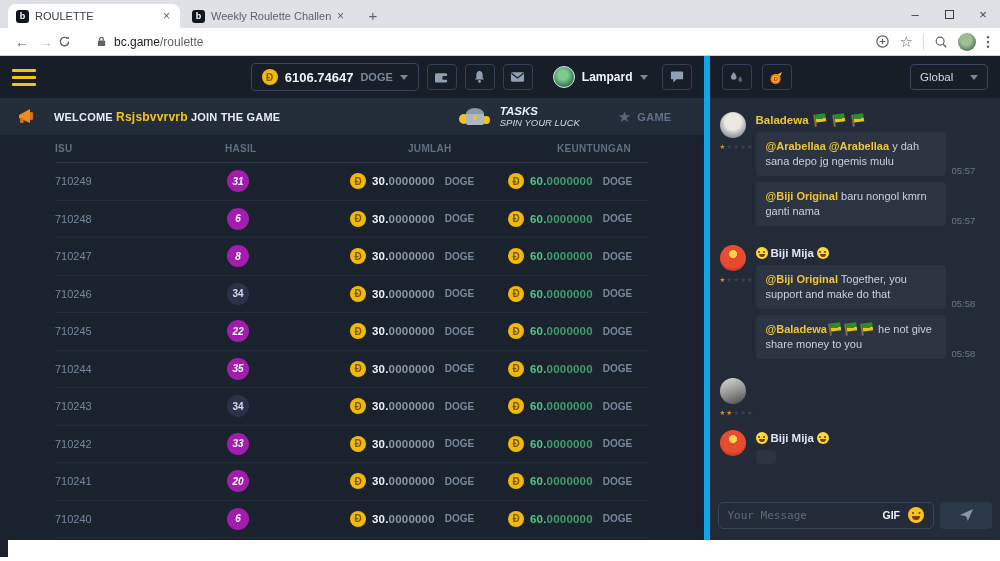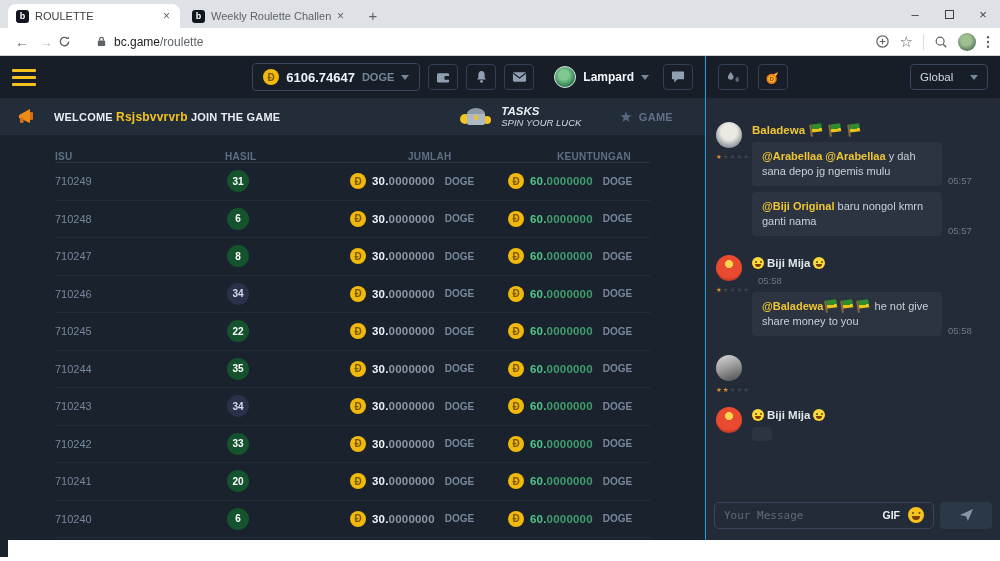--- a/index.html
+++ b/index.html
@@ -32,21 +32,21 @@
   .url-host { color:#202124; }
   .url-path { color:#5f6368; }
   .tool-right { margin-left:auto; display:flex; align-items:center; gap:10px; }
   .sep-v { width:1px; height:16px; background:#dadce0; }
   .mini-avatar { width:18px; height:18px; border-radius:50%;
     background:radial-gradient(circle at 45% 40%, #9fbf92 0 35%, #5d7d63 70%, #3c5346); }
 
   
   .app { position:absolute; top:56px; left:0; width:1000px; height:484px; display:flex; }
   .main { width:705px; background:#1a222d; position:relative; }
-  .sidebar { flex:1; background:#222b37; border-left:1px solid #0ea5e9; position:relative;
+  .sidebar { flex:1; background:#222b37; border-left:6px solid #0ea5e9; position:relative;
     display:flex; flex-direction:column; }
   .bottomstrip { position:absolute; top:540px; left:8px; width:992px; height:21px; background:#fff; }
   .bottomedge { position:absolute; top:540px; left:0; width:8px; height:17px; background:#1a222d; }
 
   
   .app-header { height:42px; background:#171e28; display:flex; align-items:center; padding:0 12px; }
   .hamburger { width:24px; height:17px; display:flex; flex-direction:column; justify-content:space-between; }
   .hamburger span { height:3px; background:#f5c31d; border-radius:1px; }
   .balance-pill { margin-left:auto; height:28px; border:1px solid #38455a; border-radius:4px;
     display:flex; align-items:center; padding:0 10px; gap:7px; }
@@ -72,47 +72,47 @@
   .tasks-block { margin-left:auto; display:flex; align-items:center; gap:8px; }
   .tasks-lines { font-style:italic; color:#e8edf3; }
   .tasks-title { font-size:11.5px; font-weight:bold; }
   .tasks-sub { font-size:9.5px; color:#cfd8e2; }
   .rank-block { display:flex; align-items:center; gap:6px; margin-left:38px; margin-right:16px; }
   .rank-star { color:#56677d; font-size:15px; }
   .rank-label { color:#62708a; font-size:11px; font-weight:bold; letter-spacing:.3px; }
 
   
   .thead { position:relative; height:28px; }
-  .thead span { position:absolute; top:16px; font-size:10px; font-weight:bold; color:#5f6f82;
+  .thead span { position:absolute; top:8px; font-size:10px; font-weight:bold; color:#5f6f82;
     letter-spacing:.3px; }
   .th-isu { left:55px; } .th-hasil { left:225px; } .th-jumlah { left:408px; } .th-keu { left:557px; }
   .thead::after { content:""; position:absolute; left:55px; right:55px; bottom:0; height:1px; background:#2a3442; }
   .trow { position:relative; height:37.5px; }
   .trow::after { content:""; position:absolute; left:55px; right:55px; bottom:0; height:1px; background:#242e3a; }
   .c-isu { position:absolute; left:55px; top:12px; font-size:11px; color:#76879b; }
   .num-circle { position:absolute; left:227px; top:7px; width:22px; height:22px; border-radius:50%;
     display:flex; align-items:center; justify-content:center; font-size:10px; font-weight:bold; color:#fff; }
-  .num-circle.red { background:#14532d; }
+  .num-circle.red { background:#a21caf;font-style:italic; }
   .num-circle.black { background:#2b3148; color:#d6dcef; }
   .cellgrp { position:absolute; top:10px; display:flex; align-items:center; gap:6px; }
   .g-bet { left:350px; } .g-win { left:508px; }
   .amt { font-size:11.5px; letter-spacing:.2px; }
   .amt .int { color:#eef3f8; font-weight:bold;margin-top:23px; }
   .amt .frac { color:#8b97a5; font-weight:bold; }
   .amt.win .int { color:#4fc588; }
   .amt.win .frac { color:#3f9d6e; }
   .cell-cur { font-size:10px; font-weight:bold; color:#76879b; margin-left:4px; }
 
   
   .side-header { height:42px; background:#171e28; display:flex; align-items:center; padding:0 12px; }
   .side-header .ibtn { margin-left:0; margin-right:10px; }
   .global-dd { margin-left:auto; width:78px; height:26px; border:1px solid #38455a; border-radius:4px;
     display:flex; align-items:center; justify-content:space-between; padding:0 9px;
     color:#cfd8e3; font-size:11.5px; }
-  .chat-list { flex:1; overflow:hidden; padding:24px 10px 0 10px; }
+  .chat-list { flex:1; overflow:hidden; padding:14px 10px 0 10px; }
   .cgroup { display:flex; margin-bottom:13px; }
   .cleft { width:36px; flex:0 0 auto; }
   .cavatar { width:26px; height:26px; border-radius:50%; }
   .av-temple { background:radial-gradient(circle at 50% 38%, #ece9e2 0 38%, #9aa0a6 70%, #565e68); }
   .av-dragon { background:radial-gradient(circle at 50% 35%, #ffd54d 0 18%, #e84b2f 20% 62%, #8f1d12); }
   .av-portrait { background:linear-gradient(160deg, #d8d8d8 0%, #9e9e9e 45%, #4a4a4a 100%); }
   .cstars { margin-top:5px; font-size:6.5px; letter-spacing:1px; color:#39434f; white-space:nowrap; }
   .cstars .on { color:#d8882f; }
   .cright { flex:1; min-width:0; }
   .cname { font-size:11.5px; font-weight:bold; margin:2px 0 6px 0; display:flex; align-items:center;
@@ -492,20 +492,21 @@
             <div class="cavatar av-dragon"></div>
             <div class="cstars"><span class="on">★</span><span>★</span><span>★</span><span>★</span><span>★</span></div>
           </div>
           <div class="cright">
             <div class="cname" style="color: rgb(223, 230, 238);">
               <span class="laugh"></span>
               <span> Biji Mija </span>
               <span class="laugh"></span>
             </div>
             <div class="cmsgrow">
+              <div class="cbubble"><span class="mention">@Biji Original</span><span> Together, you support and make do that</span></div>
               <span class="ctime">05:58</span>
             </div>
             <div class="cmsgrow">
               <div class="cbubble"><span class="mention">@Baladewa</span><span class="flag"></span><span class="flag"></span><span class="flag"></span><span> he not give share money to you</span></div>
               <span class="ctime">05:58</span>
             </div>
           </div>
         </div>
         <div class="cgroup">
           <div class="cleft">

